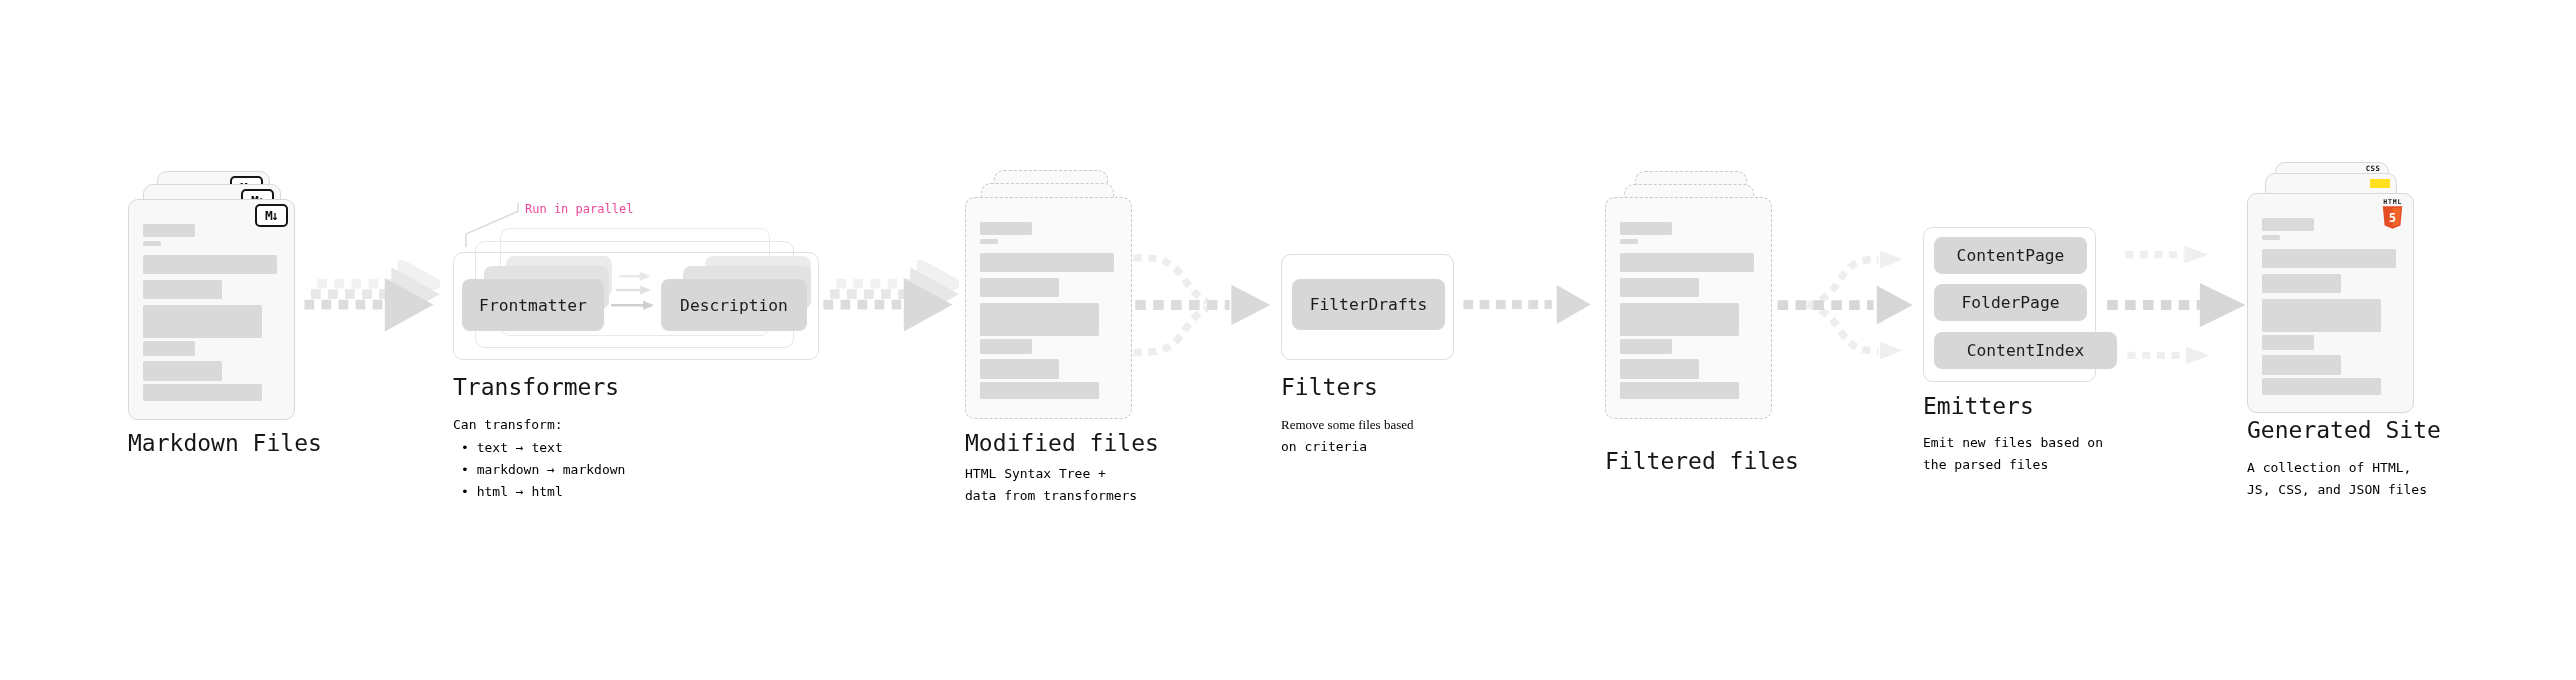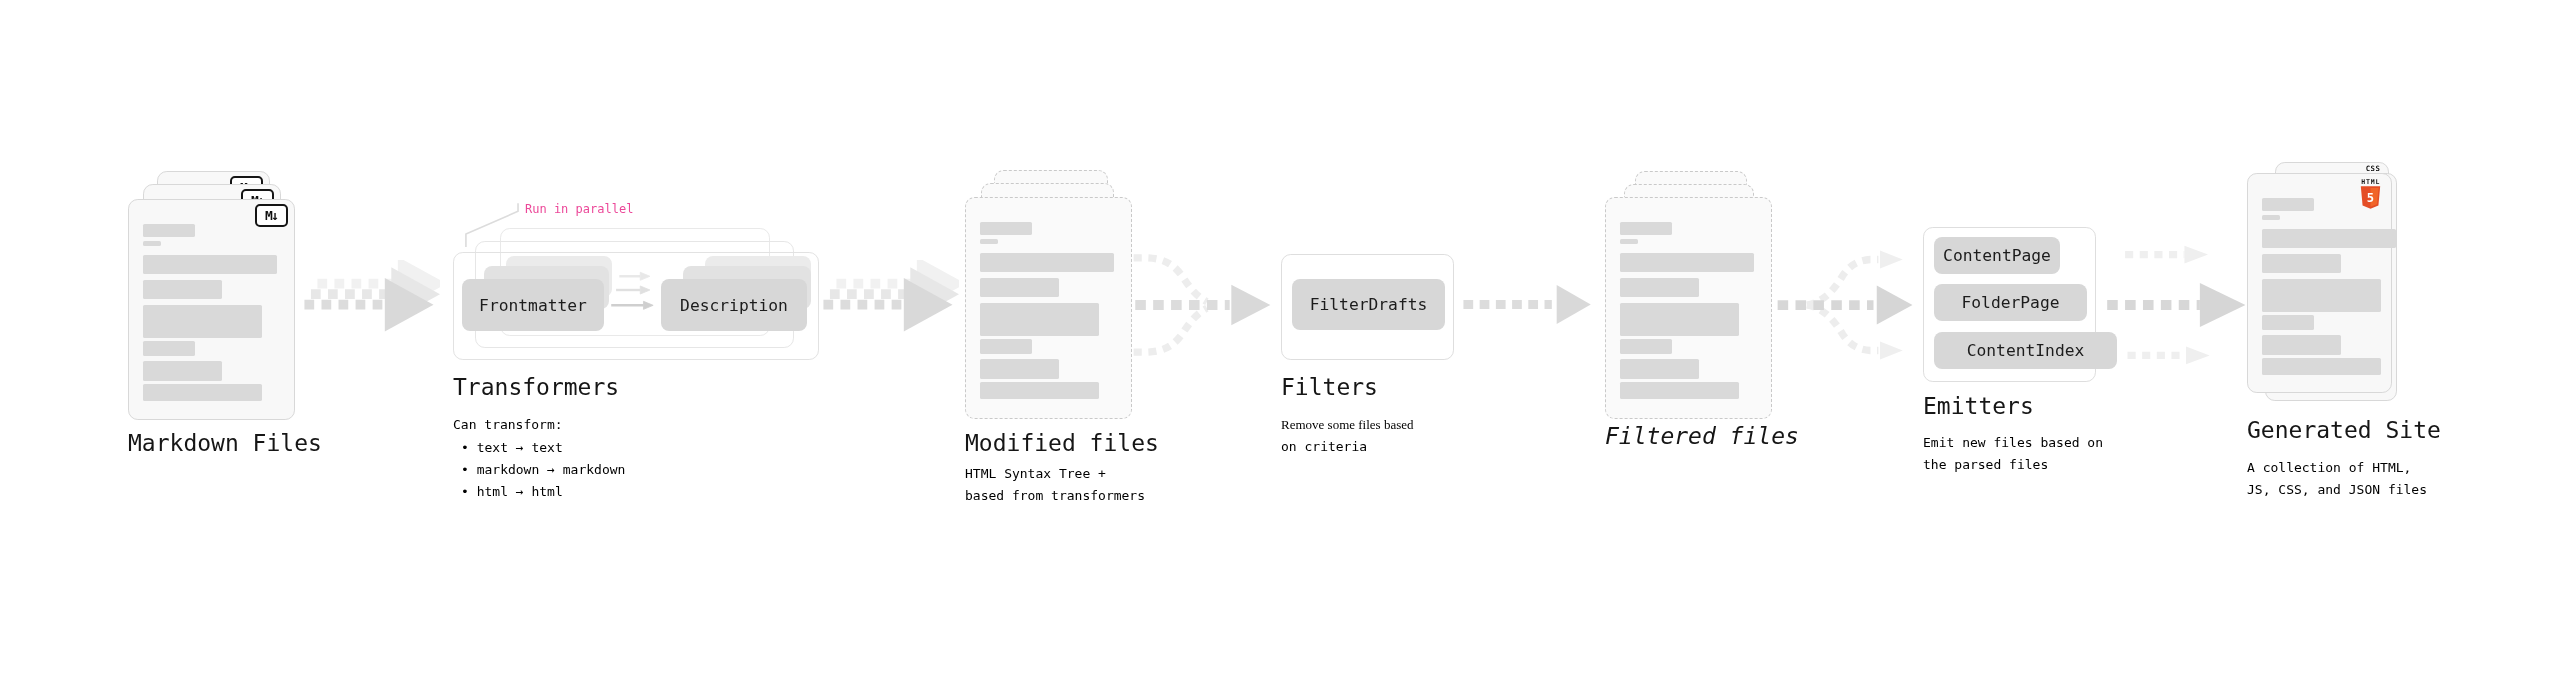--- a/index.html
+++ b/index.html
@@ -143,21 +143,21 @@
         <div class="bar" style="top: 41px; width: 18px; height: 4.9px;"></div>
         <div class="bar" style="top: 55px; width: 134px; height: 18.7px;"></div>
         <div class="bar" style="top: 80px; width: 79px; height: 18.7px;"></div>
         <div class="bar" style="top: 105px; width: 119px; height: 32.5px;"></div>
         <div class="bar" style="top: 141px; width: 52px; height: 15.4px;"></div>
         <div class="bar" style="top: 161px; width: 79px; height: 19.5px;"></div>
         <div class="bar" style="top: 184px; width: 119px; height: 17px;"></div>
       </div>
     <div class="title" style="left:965px;top:432px;">Modified files</div>
     <div class="body-text" style="left:965px;top:463px;">HTML Syntax Tree +</div>
-    <div class="body-text" style="left:965px;top:485px;">based from transformers</div>
+    <div class="body-text" style="left:965px;top:485px;">data from transformers</div>
   </div>
 
   <svg class="abs" style="left:1132px;top:248px;z-index:1;" width="140" height="114" viewBox="0 0 172 140">
     <path d="M2,12 L14,12 C40,12 52,20 64,38 C72,50 80,60 92,66" fill="none" stroke="#ededed" stroke-width="9" stroke-dasharray="10 8"></path>
     <path d="M2,128 L14,128 C40,128 52,120 64,102 C72,90 80,80 92,74" fill="none" stroke="#ededed" stroke-width="9" stroke-dasharray="10 8"></path>
     <line x1="4" y1="70" x2="120" y2="70" stroke="#dcdcdc" stroke-width="12" stroke-dasharray="13 9"></line>
     <polygon points="122,45 170,70 122,95" fill="#d9d9d9"></polygon>
   </svg>
 
   <div>
@@ -179,35 +179,35 @@
     <div class="doc-card dashed doc-skeleton" style="left:1605px;top:197px;width:167px;height:222px;z-index:3;">
         <div class="bar" style="top: 24.4px; width: 52px; height: 12.2px;"></div>
         <div class="bar" style="top: 41px; width: 18px; height: 4.9px;"></div>
         <div class="bar" style="top: 55px; width: 134px; height: 18.7px;"></div>
         <div class="bar" style="top: 80px; width: 79px; height: 18.7px;"></div>
         <div class="bar" style="top: 105px; width: 119px; height: 32.5px;"></div>
         <div class="bar" style="top: 141px; width: 52px; height: 15.4px;"></div>
         <div class="bar" style="top: 161px; width: 79px; height: 19.5px;"></div>
         <div class="bar" style="top: 184px; width: 119px; height: 17px;"></div>
       </div>
-    <div class="title" style="left:1605px;top:425px;font-style:italic;">Filtered files</div>
+    <div class="title" style="left:1605px;top:450px;">Filtered files</div>
   </div>
 
   <svg class="abs" style="left:1776px;top:248px;z-index:1;" width="143" height="114" viewBox="0 0 176 140">
     <path d="M38,70 C60,66 72,50 82,34 C90,22 100,15 116,14 L126,14" fill="none" stroke="#ededed" stroke-width="9" stroke-dasharray="10 8"></path>
     <path d="M38,70 C60,74 72,90 82,106 C90,118 100,125 116,126 L126,126" fill="none" stroke="#ededed" stroke-width="9" stroke-dasharray="10 8"></path>
     <polygon points="128,3 156,14 128,25" fill="#efefef"></polygon>
     <polygon points="128,115 156,126 128,137" fill="#efefef"></polygon>
     <line x1="2" y1="70" x2="120" y2="70" stroke="#d7d7d7" stroke-width="12" stroke-dasharray="13 9"></line>
     <polygon points="124,46 168,70 124,94" fill="#d6d6d6"></polygon>
   </svg>
 
   <div>
     <div class="solid-box" style="left:1923px;top:227px;width:173px;height:155px;z-index:2;"></div>
-    <div class="pill" style="left:1934px;top:237px;width:126px;height:37px;z-index:3;">ContentPage</div>
+    <div class="pill" style="left:1934px;top:237px;width:153px;height:37px;z-index:3;">ContentPage</div>
     <div class="pill" style="left:1934px;top:284px;width:153px;height:37px;z-index:3;">FolderPage</div>
     <div class="pill" style="left:1934px;top:332px;width:183px;height:37px;z-index:3;">ContentIndex</div>
     <div class="title" style="left:1923px;top:395px;">Emitters</div>
     <div class="body-text" style="left:1923px;top:432px;">Emit new files based on</div>
     <div class="body-text" style="left:1923px;top:454px;">the parsed files</div>
   </div>
 
   <svg class="abs" style="left:2103px;top:244px;z-index:1;" width="145" height="122" viewBox="0 0 178 150">
     <g>
       <line x1="27" y1="13" x2="100" y2="13" stroke="#efefef" stroke-width="9" stroke-dasharray="10 8"></line>
@@ -226,21 +226,21 @@
   <div>
     <div class="doc-card" style="left:2275px;top:162px;width:114px;height:228px;z-index:1;">
       <div class="css-badge">
         <div class="css-word">CSS</div>
         <div class="css-bar" style="background: rgb(45, 127, 240);"></div>
       </div>
     </div>
     <div class="doc-card" style="left:2265px;top:173px;width:132px;height:228px;z-index:2;">
       <div class="js-badge" style="background: rgb(255, 223, 30);"></div>
     </div>
-    <div class="doc-card doc-skeleton" style="left:2247px;top:173px;width:145px;height:220px;z-index:3;">
+    <div class="doc-card doc-skeleton" style="left:2247px;top:193px;width:167px;height:220px;z-index:3;">
       <div class="html5-logo">
         <div class="html-word">HTML</div>
         <svg width="21" height="23" viewBox="0 0 26 28">
           <path d="M1,0 L25,0 L22.8,24 L13,28 L3.2,24 Z" fill="#e44d26"></path>
           <path d="M13,2.2 L23,2.2 L21.1,22.5 L13,25.6 Z" fill="#f16529"></path>
           <text x="13" y="20" text-anchor="middle" font-size="15" font-weight="bold" fill="#ffffff" font-family="DejaVu Sans Mono, monospace">5</text>
         </svg>
       </div>
     <div class="bar" style="top: 24.4px; width: 52px; height: 12.2px;"></div>
         <div class="bar" style="top: 41px; width: 18px; height: 4.9px;"></div>

